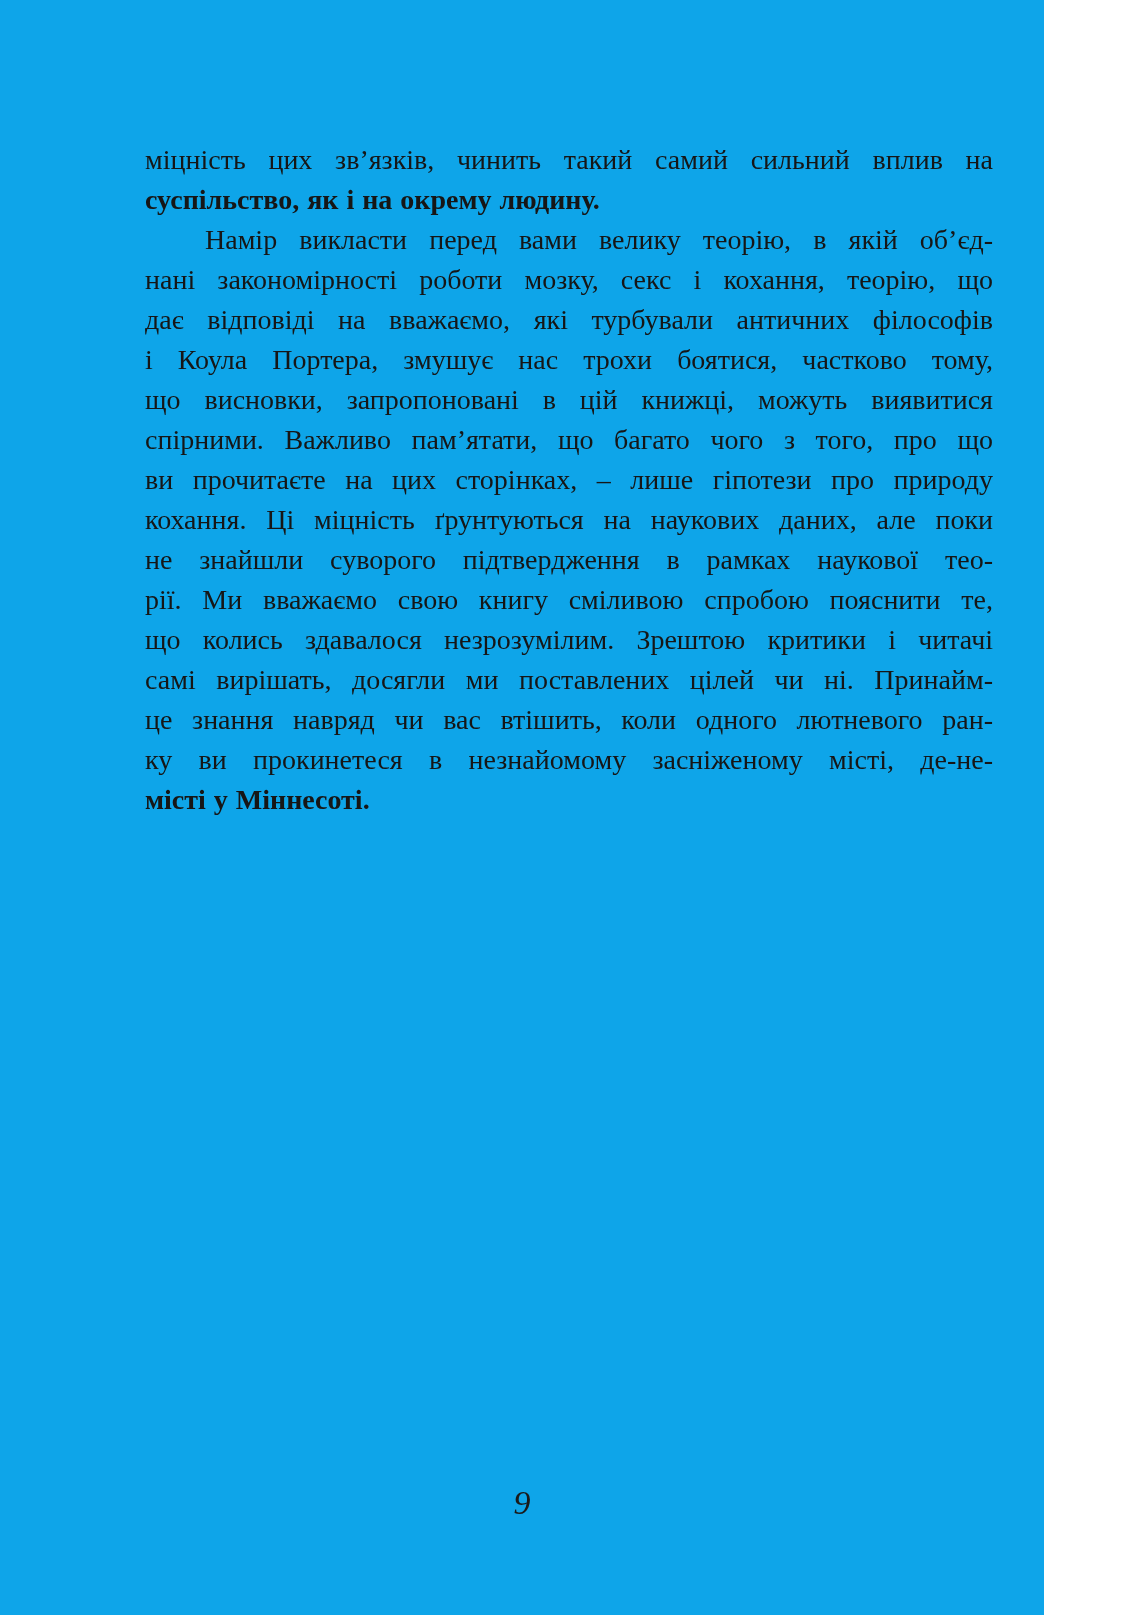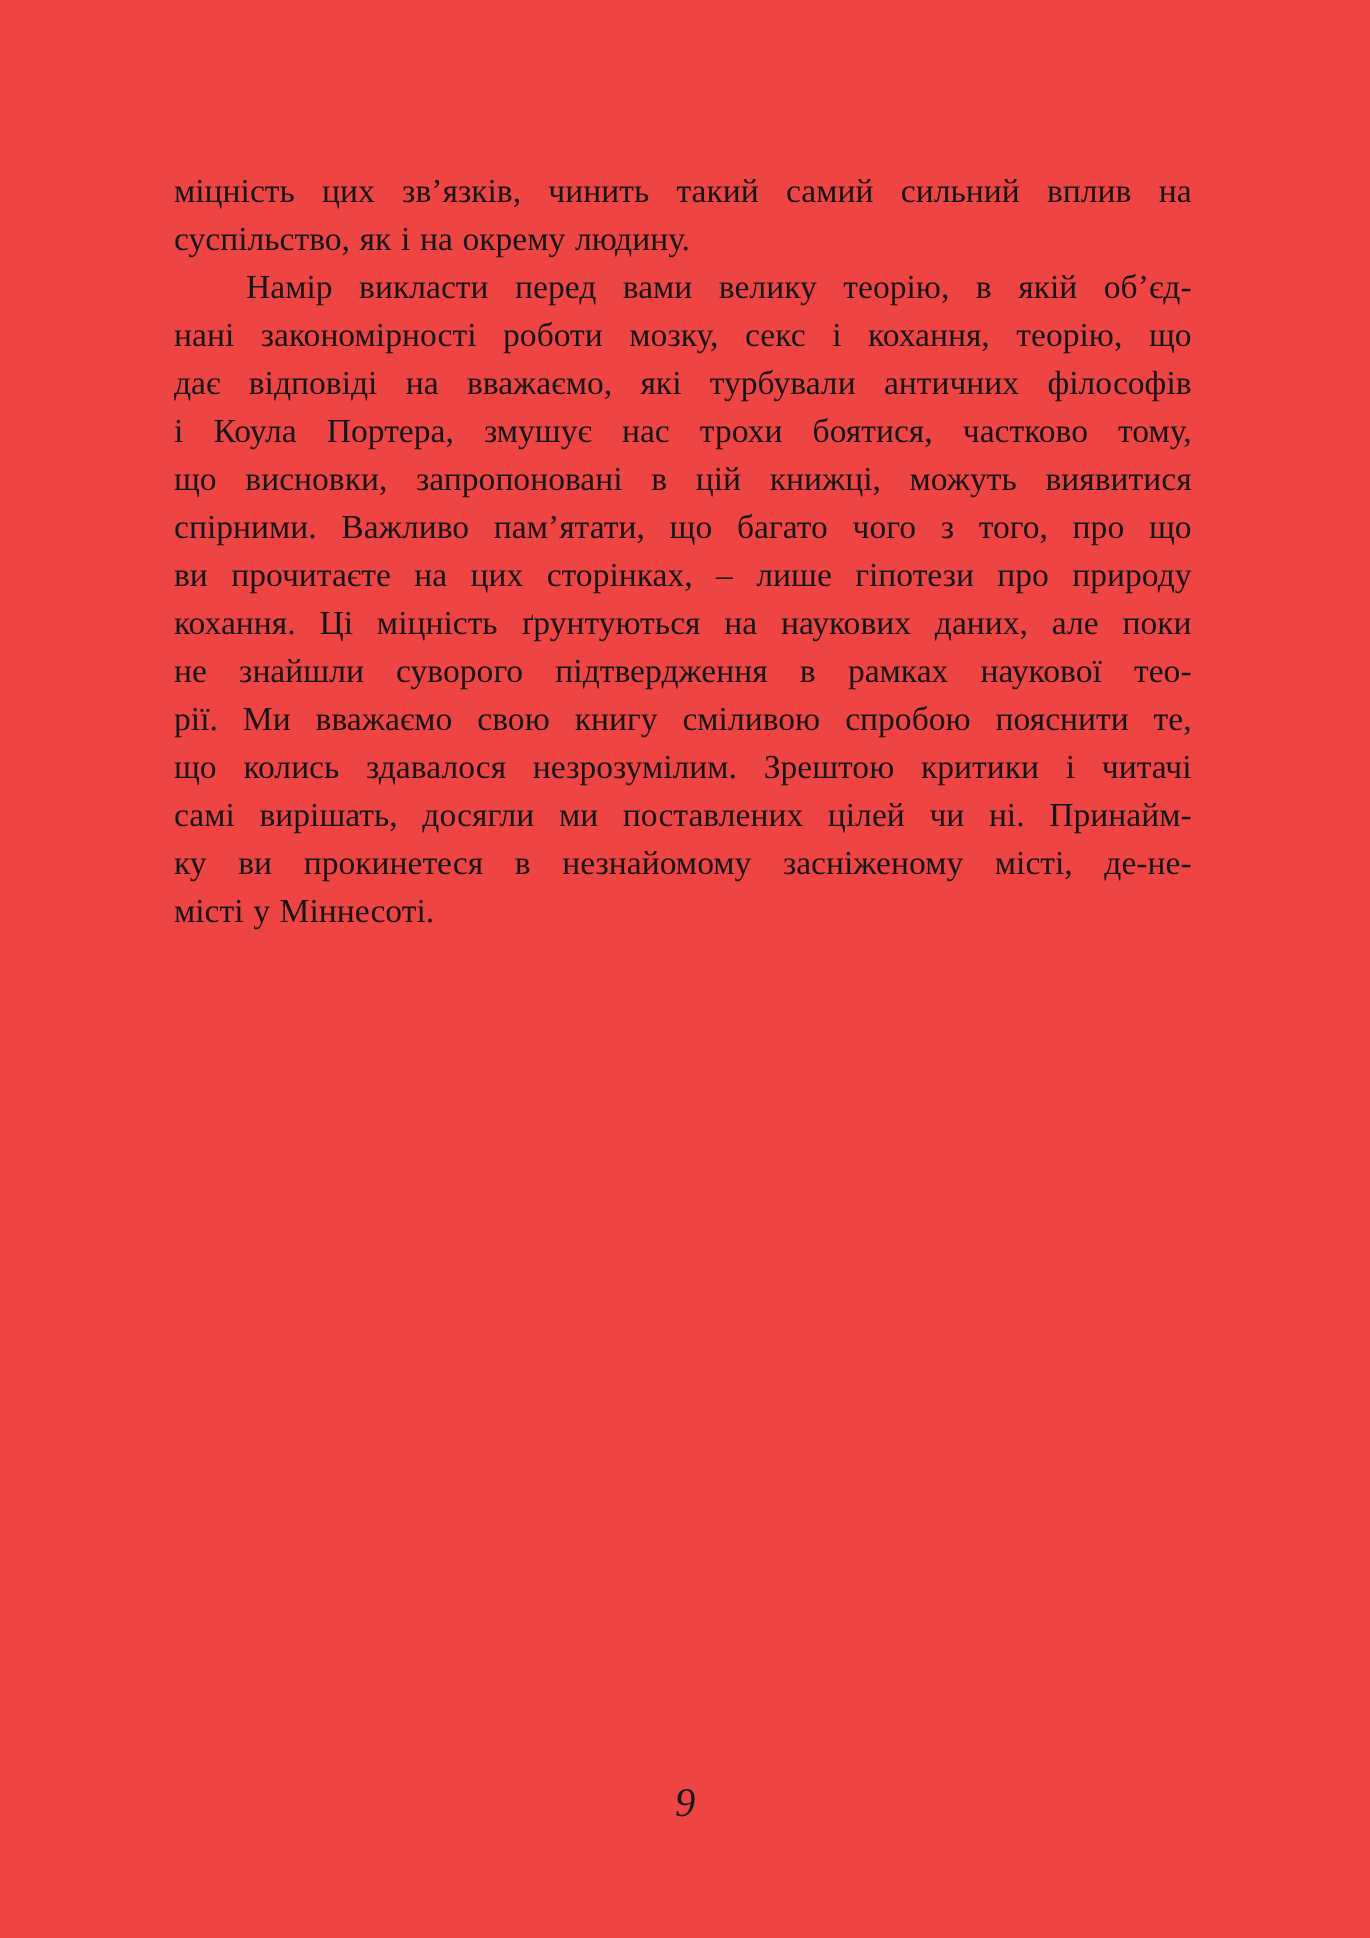--- a/index.html
+++ b/index.html
@@ -2,23 +2,23 @@
 <html><head>
 <meta charset="utf-8">
 <style>
   html, body {
     margin: 0;
     padding: 0;
     background: #ffffff;
   }
   .page {
     position: relative;
-    width: 1142px;
+    width: 1044px;
     height: 1615px;
-    background: #ef4444;
+    background: #0ea5e9;
     font-family: "Liberation Serif", serif;
     color: #161616;
     overflow: hidden;
   }
   .text-block {
     position: absolute;
     left: 145px;
     top: 140px;
     width: 848px;
   }
@@ -31,20 +31,21 @@
     font-size: 28px;
     line-height: 40px;
     text-align: justify;
     text-align-last: justify;
     white-space: normal;
     word-spacing: 1px;
   }
   .line.last {
     text-align: right;
     text-align-last: left;
+    font-weight: bold;
   }
   .paragraph.indent .line:first-child {
     text-indent: 60px;
   }
   .page-number {
     position: absolute;
     top: 1483px;
     left: 0;
     width: 100%;
     text-align: center;
@@ -69,18 +70,19 @@
         <div class="line">дає відповіді на вважаємо, які турбували античних філософів</div>
         <div class="line">і Коула Портера, змушує нас трохи боятися, частково тому,</div>
         <div class="line">що висновки, запропоновані в цій книжці, можуть виявитися</div>
         <div class="line">спірними. Важливо пам’ятати, що багато чого з того, про що</div>
         <div class="line">ви прочитаєте на цих сторінках, – лише гіпотези про природу</div>
         <div class="line">кохання. Ці міцність ґрунтуються на наукових даних, але поки</div>
         <div class="line">не знайшли суворого підтвердження в рамках наукової тео-</div>
         <div class="line">рії. Ми вважаємо свою книгу сміливою спробою пояснити те,</div>
         <div class="line">що колись здавалося незрозумілим. Зрештою критики і читачі</div>
         <div class="line">самі вирішать, досягли ми поставлених цілей чи ні. Принайм-</div>
+        <div class="line">це знання навряд чи вас втішить, коли одного лютневого ран-</div>
         <div class="line">ку ви прокинетеся в незнайомому засніженому місті, де-не-</div>
         <div class="line last">місті у Міннесоті.</div>
       </div>
     </div>
   <div class="page-number">9</div>
 </div>
 
 </body></html>

